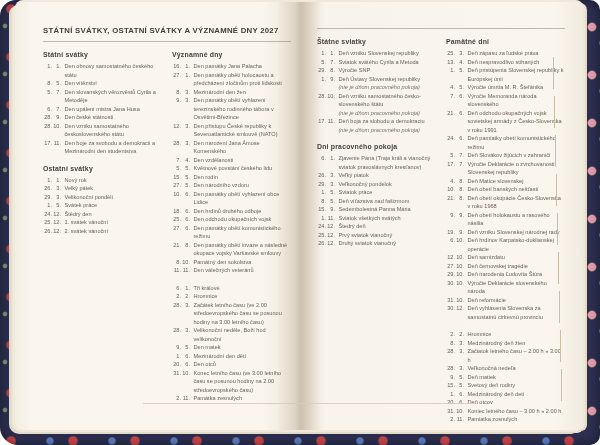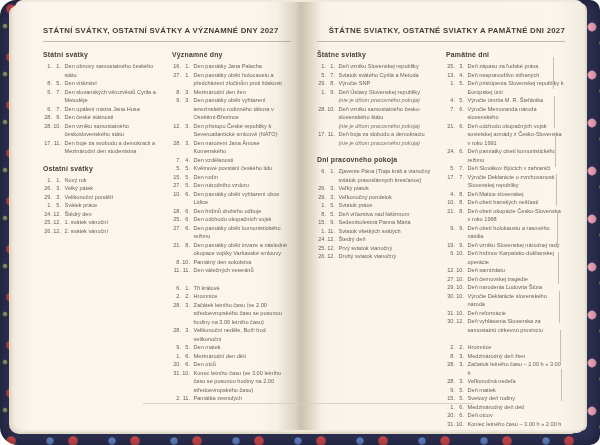--- a/index.html
+++ b/index.html
@@ -346,21 +346,20 @@
                         <span class="m">11.</span>
                         <span class="t"><span>Památka zesnulých</span></span>
                       </div>
                     </div>
                 </div>
               </div>
           </div>
       </section>
 
       <section class="page right">
-        <h1 class="ptitle tr">ŠTÁTNE SVIATKY, OSTATNÉ SVIATKY A PAMÄTNÉ DNI 2027</h1>
         <div class="rule"></div>
         <div class="cols">
 
             <div class="col">
 
                 <div class="section">
                   <h2 class="shead">Štátne sviatky</h2>
                   <div class="items">
 
                       <div class="item">

